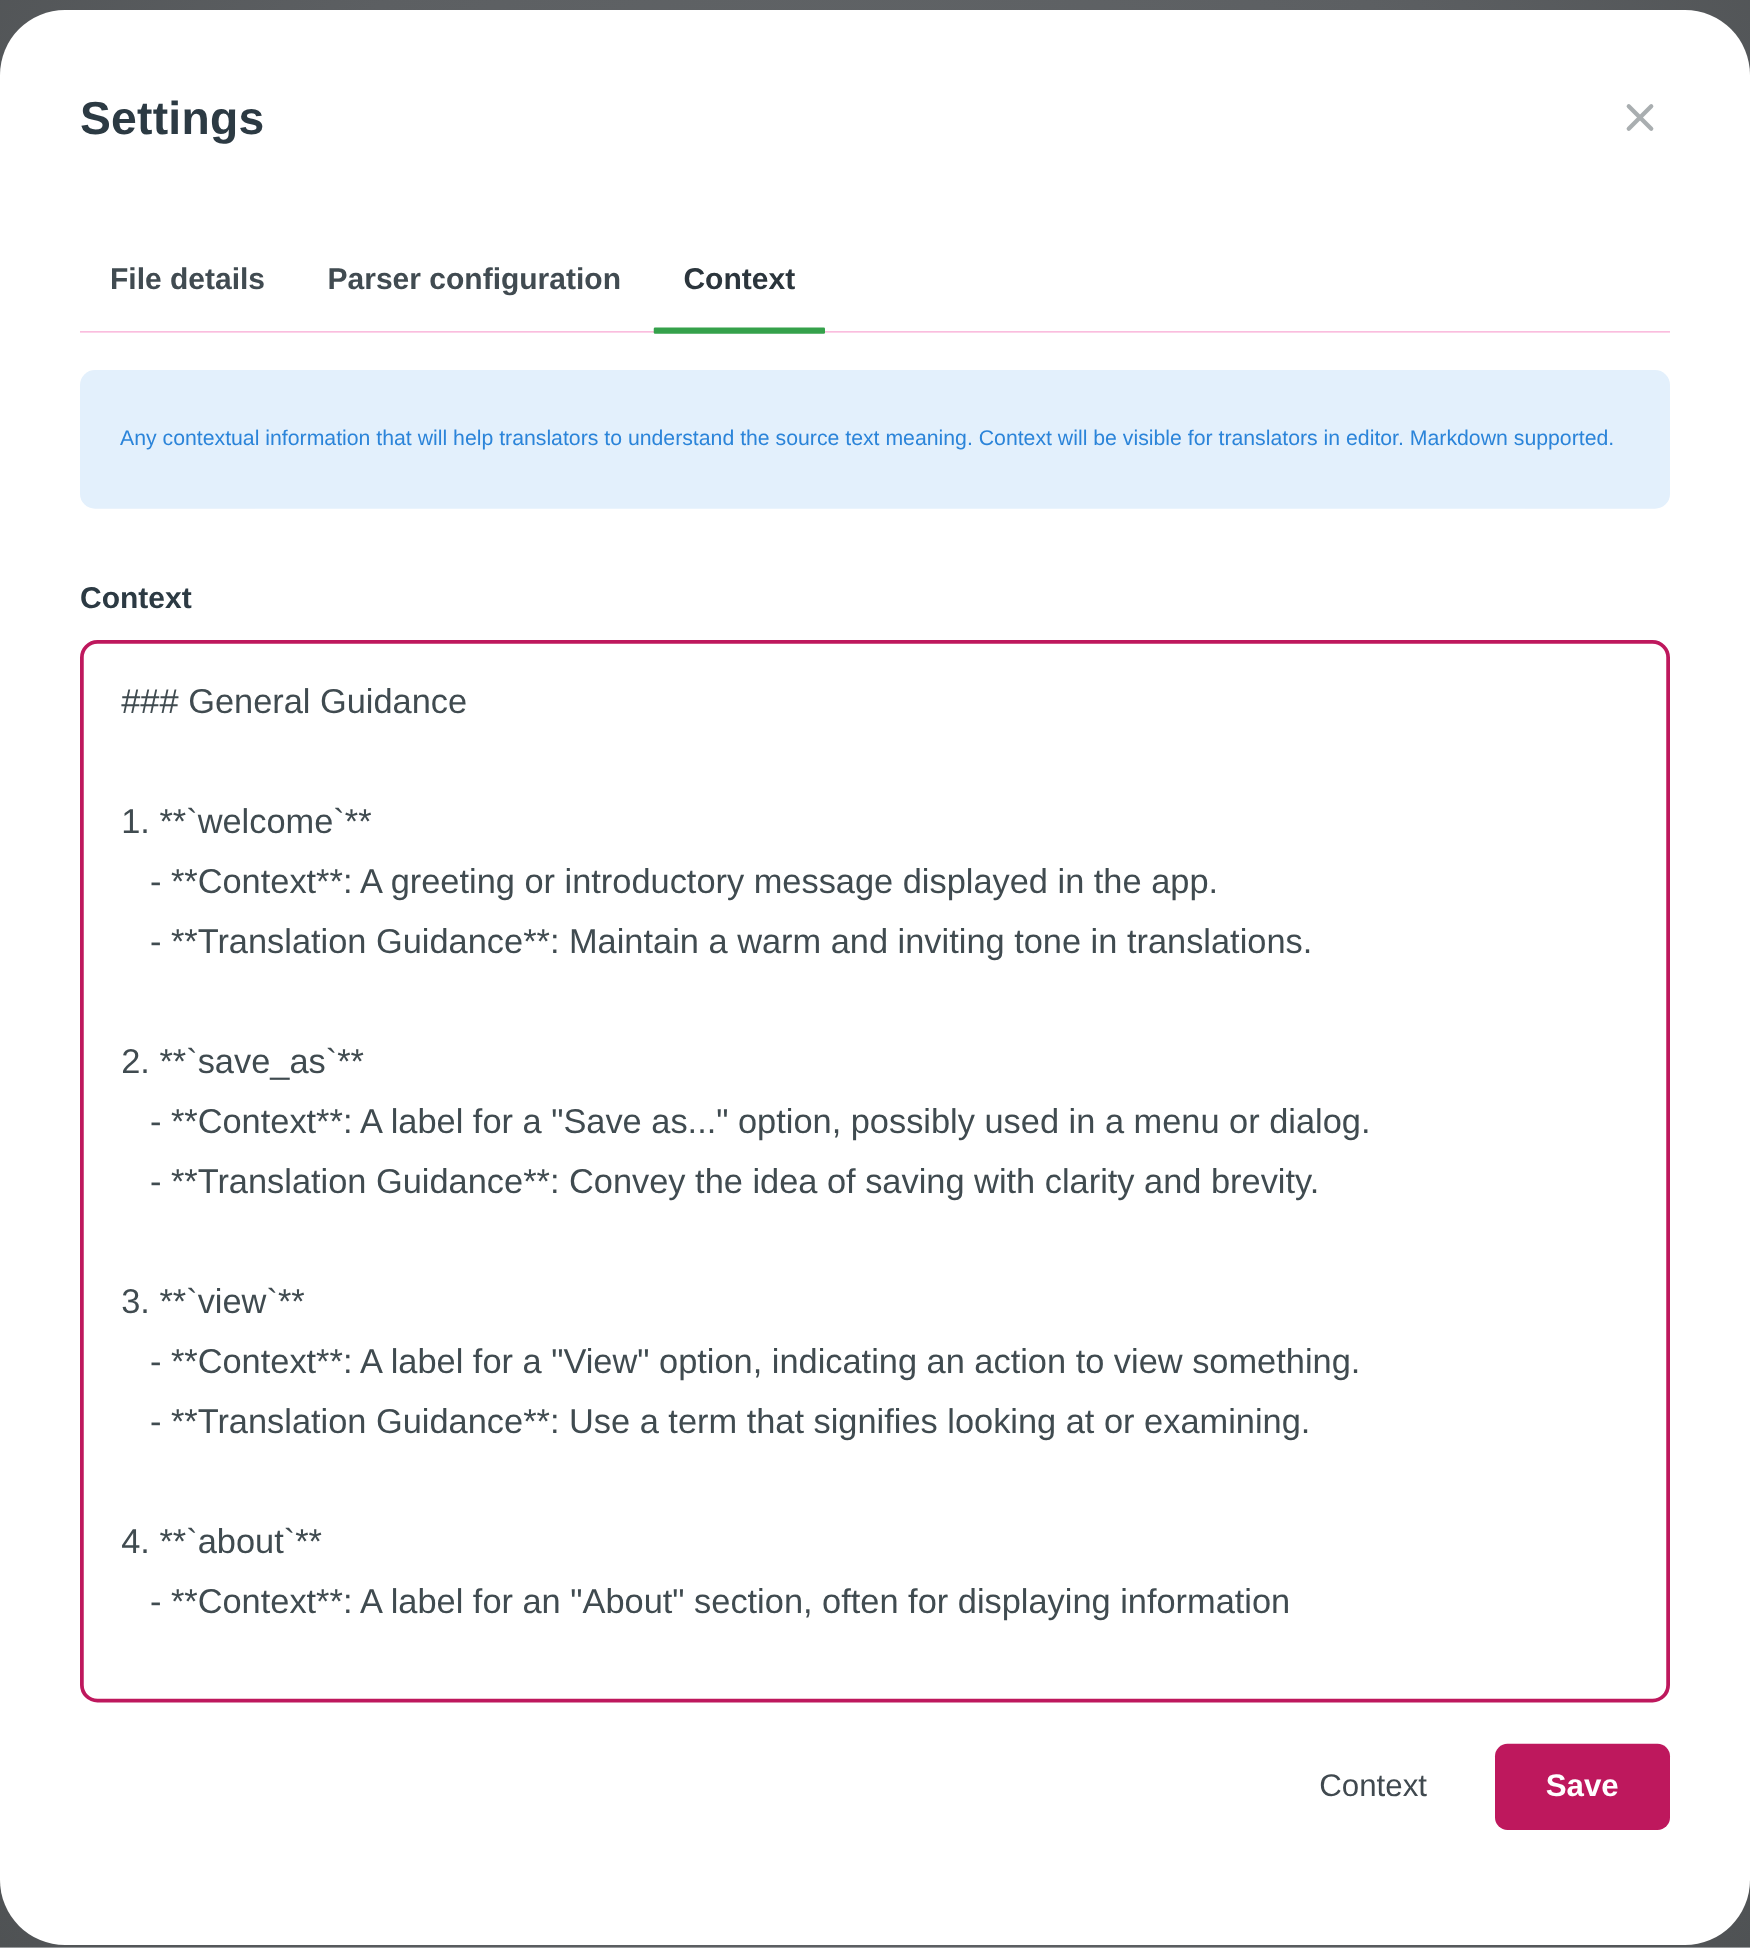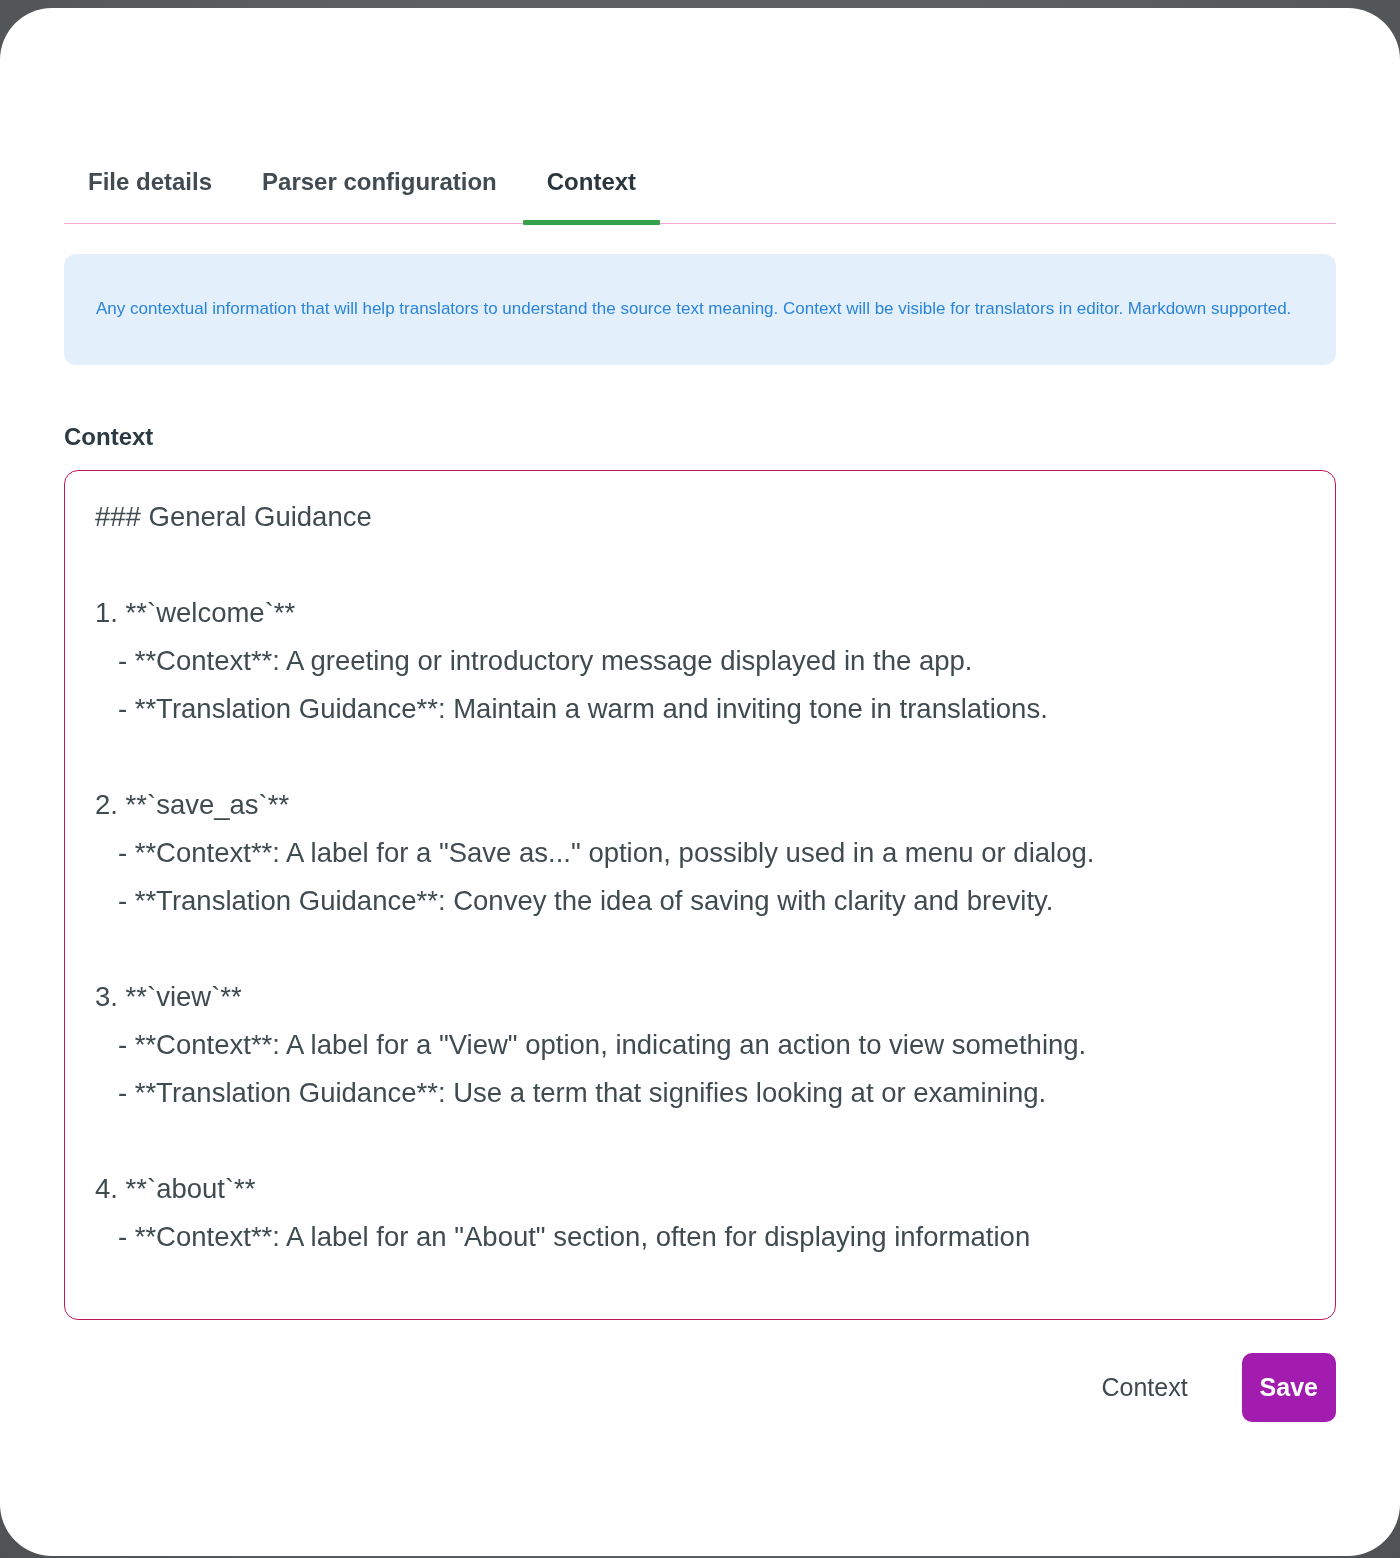--- a/index.html
+++ b/index.html
@@ -78,21 +78,21 @@
     font-size: 24px;
     font-weight: 600;
     color: #2c3a43;
   }
 
   .context-textarea {
     display: block;
     width: 100%;
     height: 850px;
     margin-top: 19px;
-    border: 1px solid #be185d;
+    border: 3px solid #be185d;
     border-radius: 14px;
     padding: 22px 30px;
     font-family: "Liberation Sans", sans-serif;
     font-size: 27.5px;
     line-height: 48px;
     color: #404b50;
     resize: none;
     outline: none;
     overflow: hidden;
     background: #ffffff;
@@ -107,37 +107,47 @@
   .cancel-btn {
     background: none; border: none; cursor: pointer;
     font-family: inherit;
     font-size: 25px;
     font-weight: 500;
     color: #40494f;
     padding: 10px 14px;
     margin-right: 40px;
   }
   .save-btn {
-    background: #a21caf;
+    background: #be185d;
     border: none; cursor: pointer;
     font-family: inherit;
     font-size: 25px;
     font-weight: 600;
     color: #ffffff;
-    padding: 20px 18px;
+    padding: 20px 41px;
     border-radius: 10px;
   }
 </style>
 </head>
 <body>
 
 <div class="overlay"></div>
 
 <div class="modal">
 
+  <div class="modal-header">
+    <h1 class="page-title">Settings</h1>
+    <button class="close-btn" aria-label="Close">
+      <span>
+        <svg width="32" height="32" viewBox="0 0 32 32">
+          <path d="M7 7 L25 25 M25 7 L7 25" stroke="#a9aeb0" stroke-width="3.4" stroke-linecap="round" fill="none"></path>
+        </svg>
+      </span>
+    </button>
+  </div>
 
   <div class="tab-bar">
     <button class="tab">File details</button>
     <button class="tab">Parser configuration</button>
     <button class="tab active">Context</button>
   </div>
 
   <div class="info-banner">Any contextual information that will help translators to understand the source text meaning. Context will be visible for translators in editor. Markdown supported.</div>
 
   <div class="field-label">Context</div>

